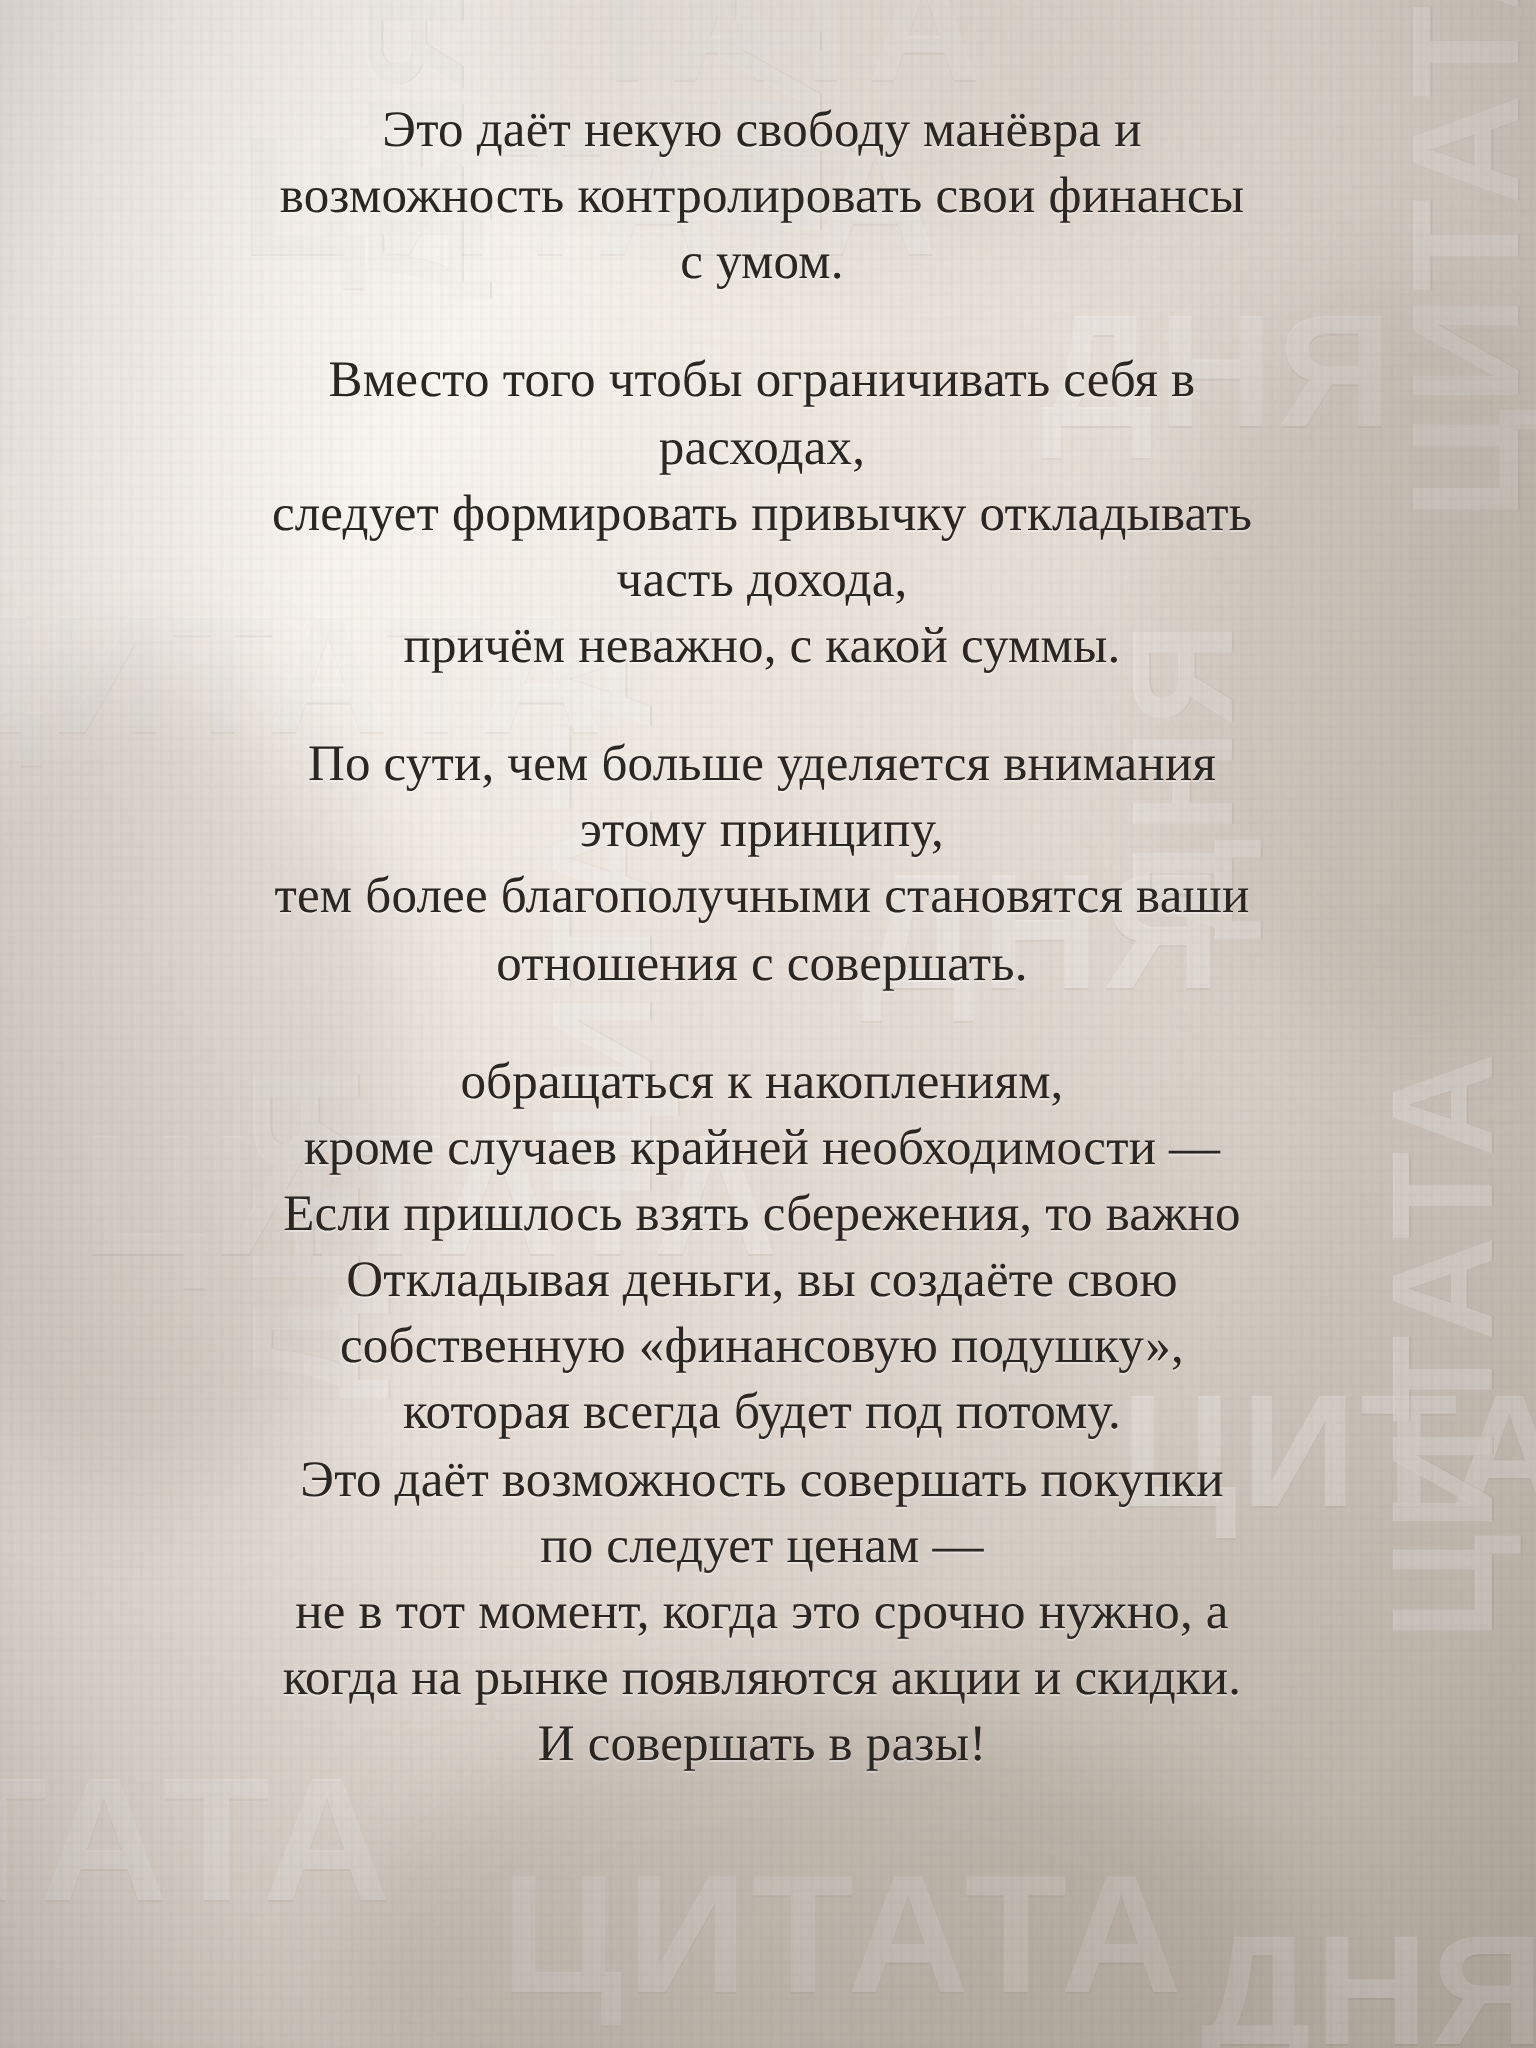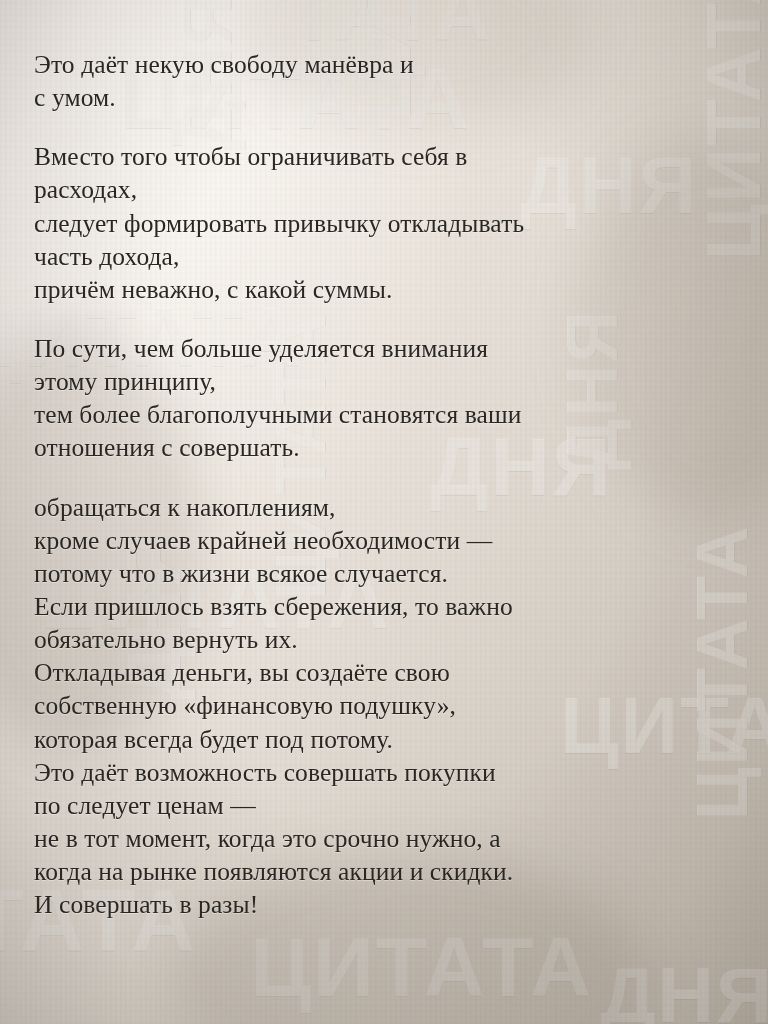--- a/index.html
+++ b/index.html
@@ -84,21 +84,21 @@
 
   .para {
     margin: 0 0 26px 0;
     color: #2a2622;
     font-size: 25.5px;
     line-height: 1.30;
     letter-spacing: 0.1px;
     text-shadow: 0 1px 0 rgba(255,255,255,0.35);
   }
   .para:last-child { margin-bottom: 0; }
-  .para .ln { display: block; }
+  .para .ln { display: block; text-align: center; }
 </style>
 </head>
 <body>
 
 <div class="page">
 
   <div class="watermark">
     <div class="wm" style="left:290px; top:-22px; font-size:78px;">ТАТА</div>
     <div class="wm" style="left:120px; top:60px; font-size:86px;">ЦИТАТА</div>
     <div class="wm rot" style="left:352px; top:120px; font-size:74px;">ЦИТАТА</div>
@@ -122,20 +122,21 @@
   <div class="smudge b"></div>
   <div class="smudge c"></div>
   <div class="smudge d"></div>
   <div class="grain"></div>
   <div class="vignette"></div>
 
   <div class="content">
 
     <p class="para">
       <span class="ln">Это даёт некую свободу манёвра и</span>
+      <span class="ln">возможность контролировать свои финансы</span>
       <span class="ln">с умом.</span>
     </p>
 
     <p class="para">
       <span class="ln">Вместо того чтобы ограничивать себя в</span>
       <span class="ln">расходах,</span>
       <span class="ln">следует формировать привычку откладывать</span>
       <span class="ln">часть дохода,</span>
       <span class="ln">причём неважно, с какой суммы.</span>
     </p>
@@ -143,23 +144,21 @@
     <p class="para">
       <span class="ln">По сути, чем больше уделяется внимания</span>
       <span class="ln">этому принципу,</span>
       <span class="ln">тем более благополучными становятся ваши</span>
       <span class="ln">отношения с совершать.</span>
     </p>
 
     <p class="para">
       <span class="ln">обращаться к накоплениям,</span>
       <span class="ln">кроме случаев крайней необходимости —</span>
-      <span class="ln">потому что в жизни всякое случается.</span>
       <span class="ln">Если пришлось взять сбережения, то важно</span>
-      <span class="ln">обязательно вернуть их.</span>
       <span class="ln">Откладывая деньги, вы создаёте свою</span>
       <span class="ln">собственную «финансовую подушку»,</span>
       <span class="ln">которая всегда будет под потому.</span>
       <span class="ln">Это даёт возможность совершать покупки</span>
       <span class="ln">по следует ценам —</span>
       <span class="ln">не в тот момент, когда это срочно нужно, а</span>
       <span class="ln">когда на рынке появляются акции и скидки.</span>
       <span class="ln">И совершать в разы!</span>
     </p>
 

